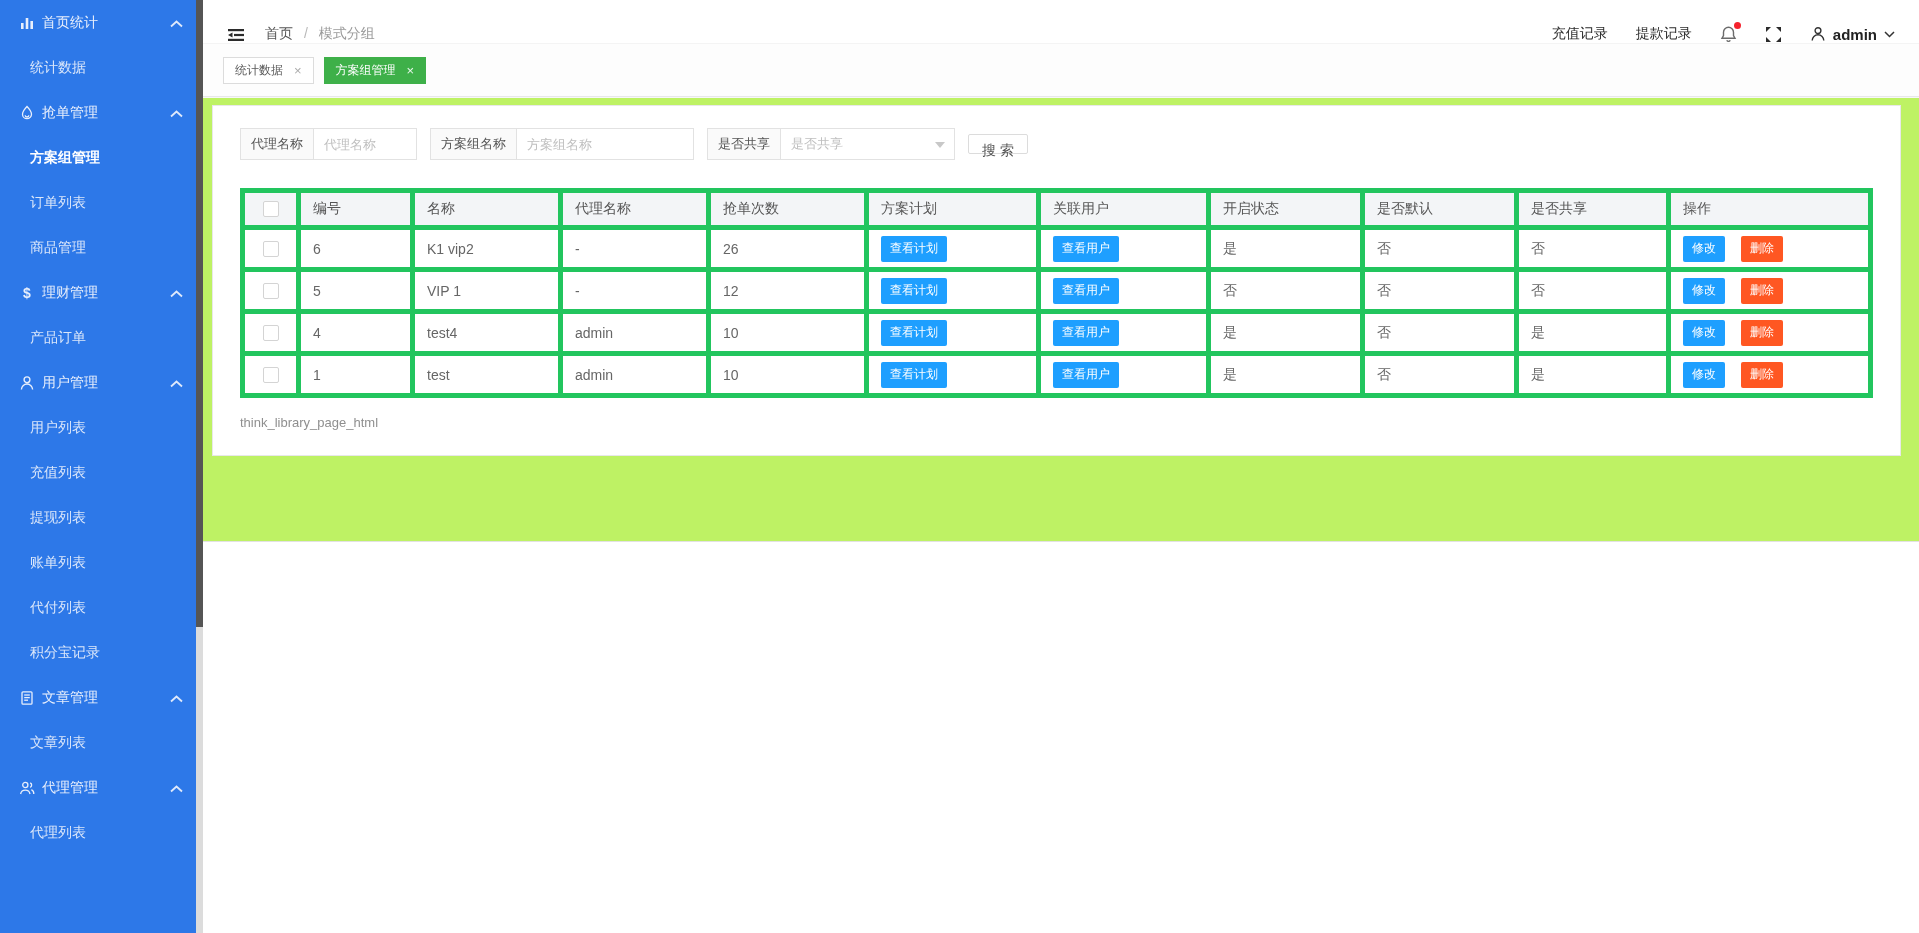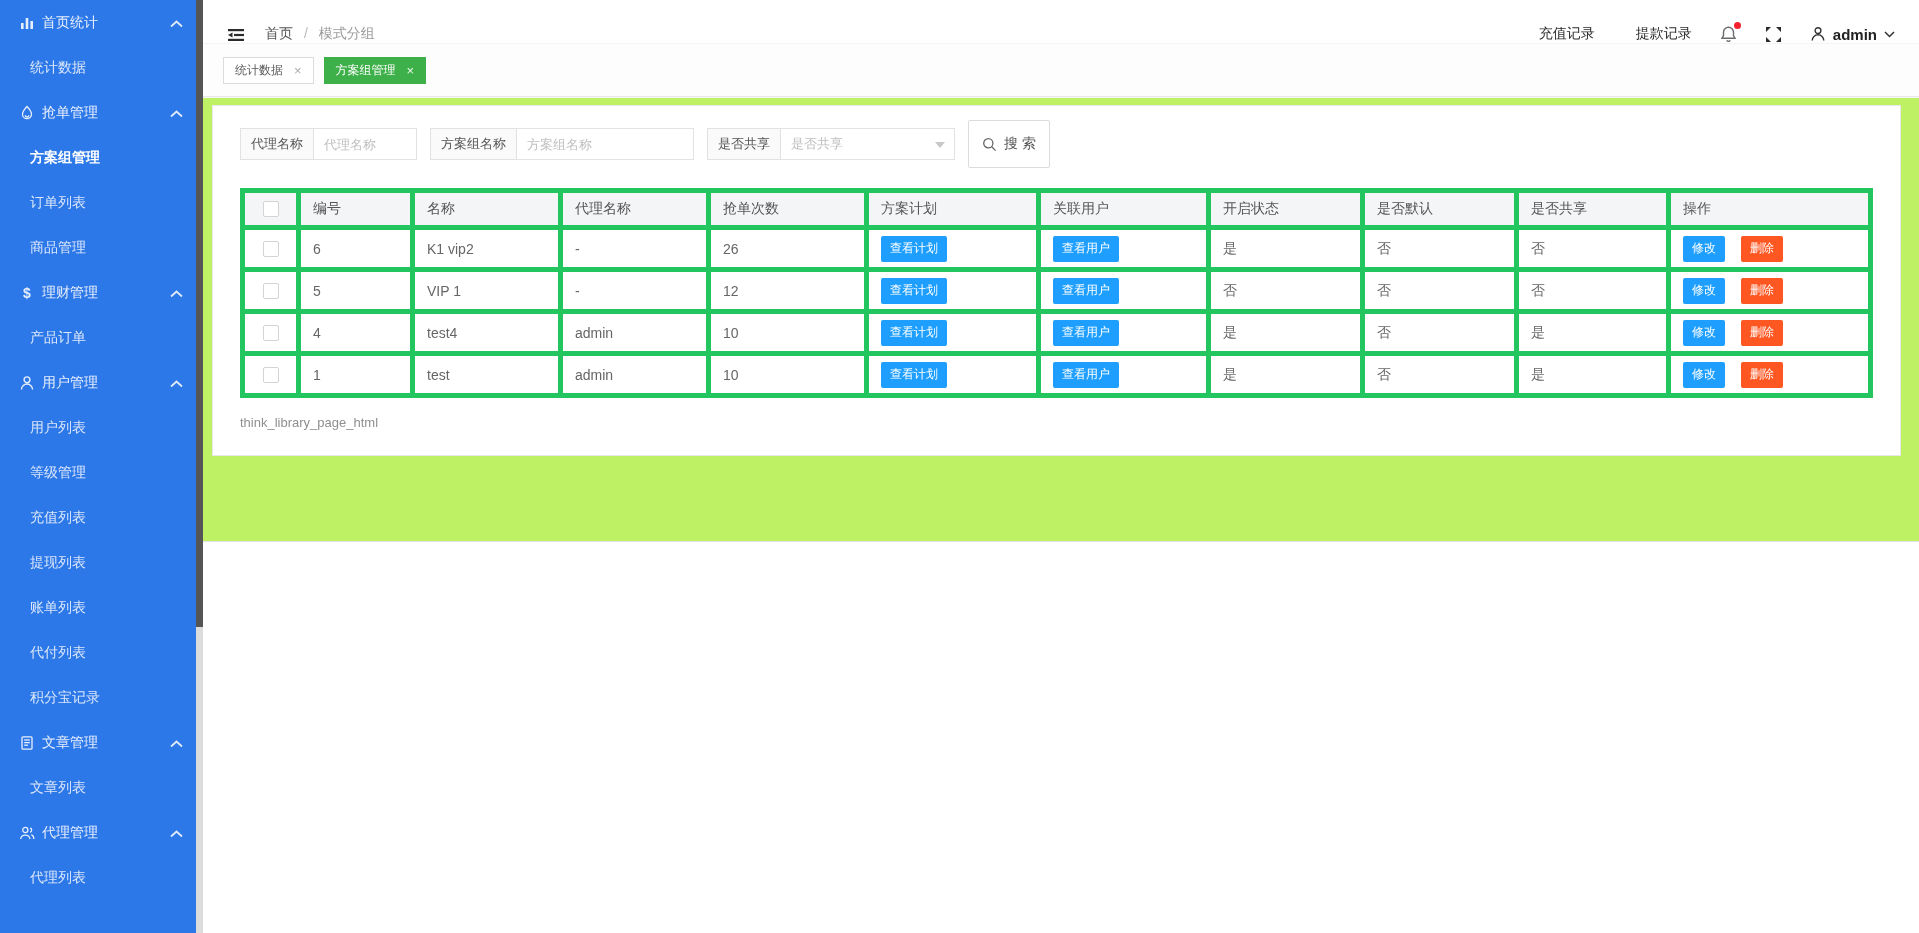--- a/index.html
+++ b/index.html
@@ -25,21 +25,21 @@
   
   .main { position:absolute; left:203px; top:0; right:0; height:933px; background:#fff; }
 
   .topbar { height:44px; background:#fff; display:flex; align-items:flex-end; padding:0 24px;
     border-bottom:1px solid #f4f4f4; }
   .collapse-btn { display:inline-flex; cursor:pointer; }
   .breadcrumb { font-size:14px; color:#555; margin-left:20px; }
   .breadcrumb .sep { color:#b9b9b9; margin:0 7px; }
   .breadcrumb .cur { color:#9a9a9a; }
   .top-actions { margin-left:auto; display:flex; align-items:center; gap:28px; font-size:14px; color:#2b2b2b; }
-  .top-link { cursor:pointer;margin-left:13px; }
+  .top-link { cursor:pointer; }
   .bell-wrap { position:relative; display:inline-flex; cursor:pointer; }
   .bell-dot { position:absolute; top:-3px; right:-4px; width:7px; height:7px; border-radius:50%; background:#f5222d; }
   .fs-wrap { display:inline-flex; cursor:pointer; }
   .user-wrap { display:inline-flex; align-items:center; gap:7px; cursor:pointer;
     font-size:15px; font-weight:bold; color:#222; }
 
   .tabbar { height:53px; background:#fdfdfd; border-bottom:1px solid #e8e8e8;
     display:flex; align-items:center; padding:0 20px; gap:10px; }
   .tab { height:27px; display:inline-flex; align-items:center; gap:11px; padding:0 11px;
     font-size:12px; border:1px solid #dcdcdc; background:#fff; color:#595959; cursor:pointer; }
@@ -63,22 +63,22 @@
   .f-addon { display:flex; align-items:center; padding:0 10px; background:#fafafa;
     border:1px solid #e2e2e2; border-right:none; color:#555; white-space:nowrap; }
   .f-input { height:32px; border:1px solid #e2e2e2; padding:0 10px; font-size:13px; color:#333; outline:none; }
   .f-input::placeholder { color:#bfbfbf; }
   .f-input.w1 { width:104px; }
   .f-input.w2 { width:178px; }
   .f-select { width:175px; height:32px; border:1px solid #e2e2e2; background:#fff; display:flex;
     align-items:center; padding:0 26px 0 10px; color:#bfbfbf; position:relative; cursor:pointer; }
   .f-caret { position:absolute; right:9px; top:13px; width:0; height:0;
     border-left:5px solid transparent; border-right:5px solid transparent; border-top:6px solid #c8c8c8; }
-  .btn-search { height:48px; border:1px solid #dcdcdc; background:#fff; border-radius:2px;
-    display:flex; align-items:center; gap:7px; padding:0 13px; font-size:14px; color:#555; cursor:pointer; }
+  .btn-search { height:20px; border:1px solid #dcdcdc; background:#fff; border-radius:2px;
+    display:flex; gap:7px; padding:0 13px; font-size:14px; color:#555; cursor:pointer;flex-direction:column; }
 
   table { border-collapse:collapse; width:100%; margin-top:28px; table-layout:fixed; }
   th, td { border:5px solid #22c55e; font-size:14px; color:#666; text-align:left;
     padding:0 12px; font-weight:normal; overflow:hidden; white-space:nowrap; }
   thead th { background:#f3f5f7; color:#555; height:37px; }
   tbody td { height:42px; background:#fff; }
   .cb { width:16px; height:16px; border:1px solid #d4d4d4; border-radius:2px; background:#fff;
     margin:0 auto; cursor:pointer; }
   .btn-mini { background:#1E9FFF; color:#fff; border:none; border-radius:2px; height:26px;
     padding:0 9px; font-size:12px; cursor:pointer; }
@@ -148,23 +148,20 @@
             <path d="M2.4 14.6 a5.6 5.6 0 0 1 11.2 0"></path>
           </svg>
         </span>
         <span>用户管理</span>
         <span class="sb-chev"><svg width="13" height="8" viewBox="0 0 13 8" fill="none" stroke="#dfe9fb" stroke-width="1.8">
             <polyline points="1,6.5 6.5,1.5 12,6.5"></polyline>
           </svg></span>
       </div>
       <div class="sb-row sb-item">
         <span>用户列表</span>
-      </div>
-      <div class="sb-row sb-item">
-        <span>等级管理</span>
       </div>
       <div class="sb-row sb-item">
         <span>充值列表</span>
       </div>
       <div class="sb-row sb-item">
         <span>提现列表</span>
       </div>
       <div class="sb-row sb-item">
         <span>账单列表</span>
       </div>

